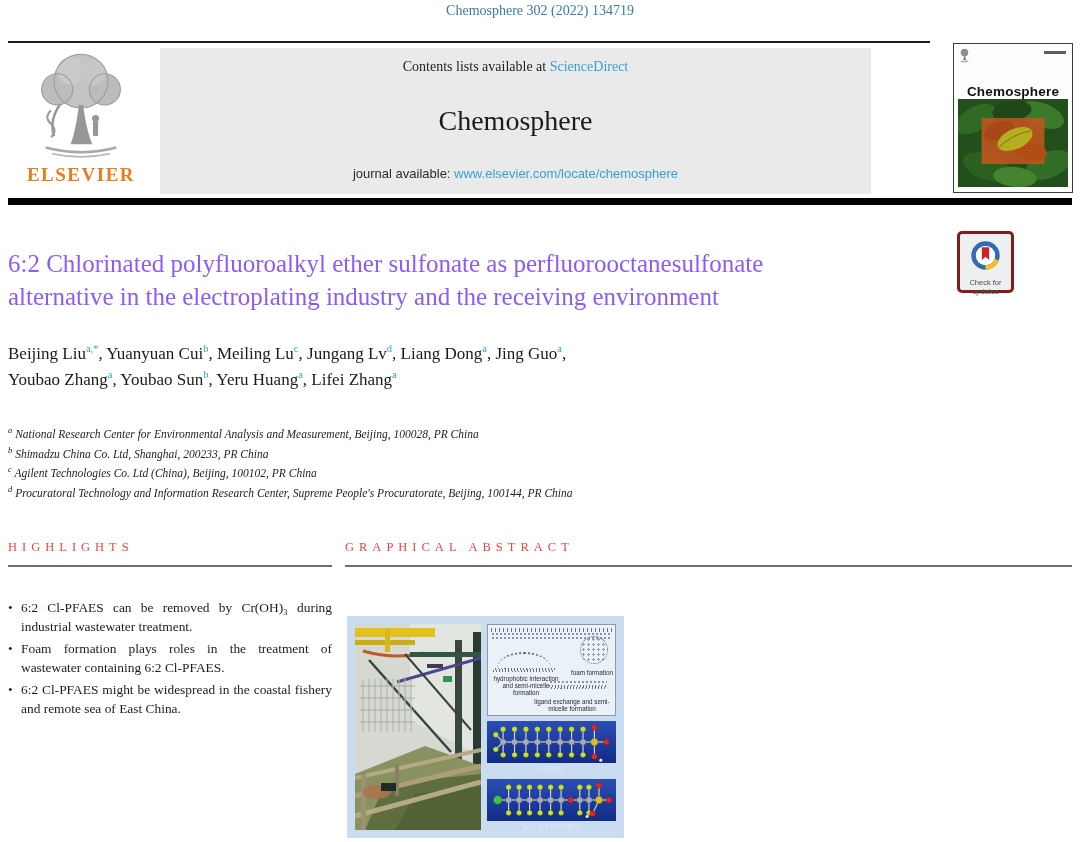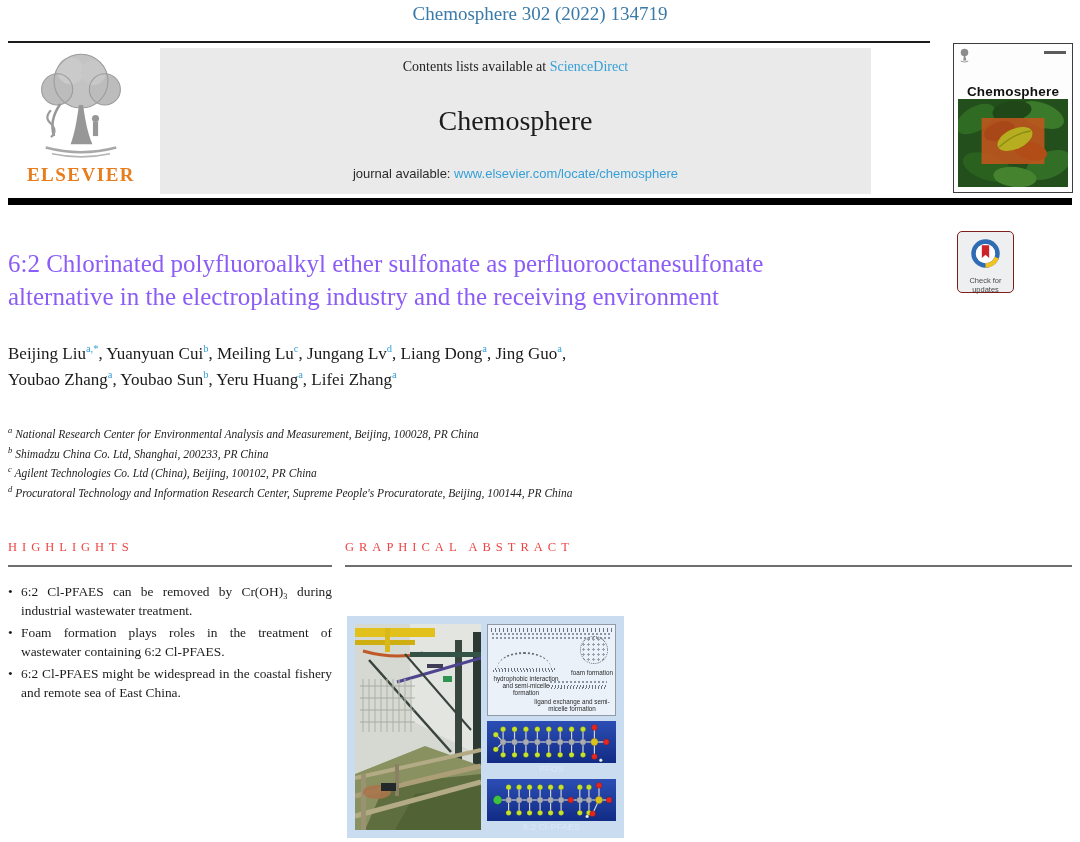--- a/index.html
+++ b/index.html
@@ -5,21 +5,21 @@
   :root{
     --link-blue:#35a0d8; --citation-blue:#3a7aa8; --elsevier-orange:#e87d1e;
     --panel-blue:#c9dcf0; --molecule-navy:#16389d;
   }
   *{box-sizing:border-box;margin:0;padding:0;}
   body{background:#fff;}
   .page{position:relative;width:1080px;height:842px;background:#fff;overflow:hidden;
         font-family:"Liberation Serif",serif;color:#1a1a1a;}
 
   .citation{position:absolute;top:3px;left:0;width:100%;text-align:center;
-            font-size:19px;color:var(--citation-blue);}
+            font-size:14px;color:var(--citation-blue);}
   .top-rule{position:absolute;top:41px;left:8px;width:922px;height:2px;background:#1c1c1c;}
 
   
   .logo{position:absolute;top:50px;left:8px;width:146px;height:144px;text-align:center;}
   .logo svg{display:block;margin:0 auto;}
   .wordmark{font-size:19px;letter-spacing:1.5px;color:var(--elsevier-orange);
             font-weight:700;margin-top:2px;}
   .graybox{position:absolute;top:48px;left:160px;width:711px;height:146px;background:#eaeaea;
            display:flex;flex-direction:column;align-items:center;justify-content:space-between;
            padding:11px 10px 13px;}
@@ -32,41 +32,41 @@
          border:1px solid #3c3c3c;padding:4px 4px 5px;}
   .cover-issn{position:absolute;top:7px;right:6px;width:22px;height:3px;background:#5c5c5c;}
   .cover-title{font-family:"Liberation Sans",sans-serif;font-weight:700;font-size:13.5px;
                color:#111;text-align:center;margin-top:17px;letter-spacing:.2px;}
   .cover-art{position:absolute;left:4px;right:4px;bottom:5px;height:88px;overflow:hidden;}
 
   .thick-bar{position:absolute;top:198px;left:8px;width:1064px;height:7px;background:#000;}
 
   
   .badge{position:absolute;top:231px;left:957px;width:57px;height:62px;background:#edeff1;
-         border:1px solid #7f1d1d;border-radius:5px;text-align:center;padding-top:5px;cursor:pointer;}
+         border:3px solid #7f1d1d;border-radius:5px;text-align:center;padding-top:5px;cursor:pointer;}
   .badge-text{font-family:"Liberation Sans",sans-serif;font-size:7.5px;line-height:1.2;
               color:#4a4a4a;margin-top:2px;}
 
   .title{position:absolute;top:247px;left:8px;width:945px;font-size:25px;font-weight:400;
          line-height:1.32;color:#8b5cf6;}
 
   .authors{position:absolute;top:341px;left:8px;width:1000px;font-size:17px;line-height:1.55;}
   .asup{color:var(--link-blue);font-size:10.5px;}
 
   .affils{position:absolute;top:424px;left:8px;width:1000px;font-style:italic;
           font-size:11.5px;line-height:1.55;color:#222;}
   .affils sup{font-size:8.5px;color:#222;}
 
   
   .cols{position:absolute;top:540px;left:8px;width:1064px;height:300px;}
   .hl-col{position:absolute;left:0;top:0;width:324px;}
   .ga-col{position:absolute;left:337px;top:0;width:727px;}
   .sec-head{font-size:12.5px;font-weight:400;letter-spacing:5px;color:#ef4444;}
   .sec-rule{height:2px;background:#6e6e6e;margin-top:10px;}
-  .hl-list{list-style:none;margin-top:15px;font-size:13.4px;line-height:1.42;
+  .hl-list{list-style:none;margin-top:31px;font-size:13.4px;line-height:1.42;
            color:#1c1c1c;text-align:justify;}
   .hl-list li{position:relative;padding-left:13px;margin-bottom:3px;}
   .hl-list li::before{content:"\2022";position:absolute;left:0;top:0;}
 
   
   .ga-panel{position:absolute;top:76px;left:2px;width:277px;height:222px;
             background:var(--panel-blue);padding:8px;}
   .photo{position:absolute;top:8px;left:8px;width:126px;height:206px;overflow:hidden;}
   .ga-right{position:absolute;top:8px;left:140px;width:129px;height:206px;}
   .diagram{position:relative;height:92px;background:#eaf1f9;border:1px solid #8f9aa6;

